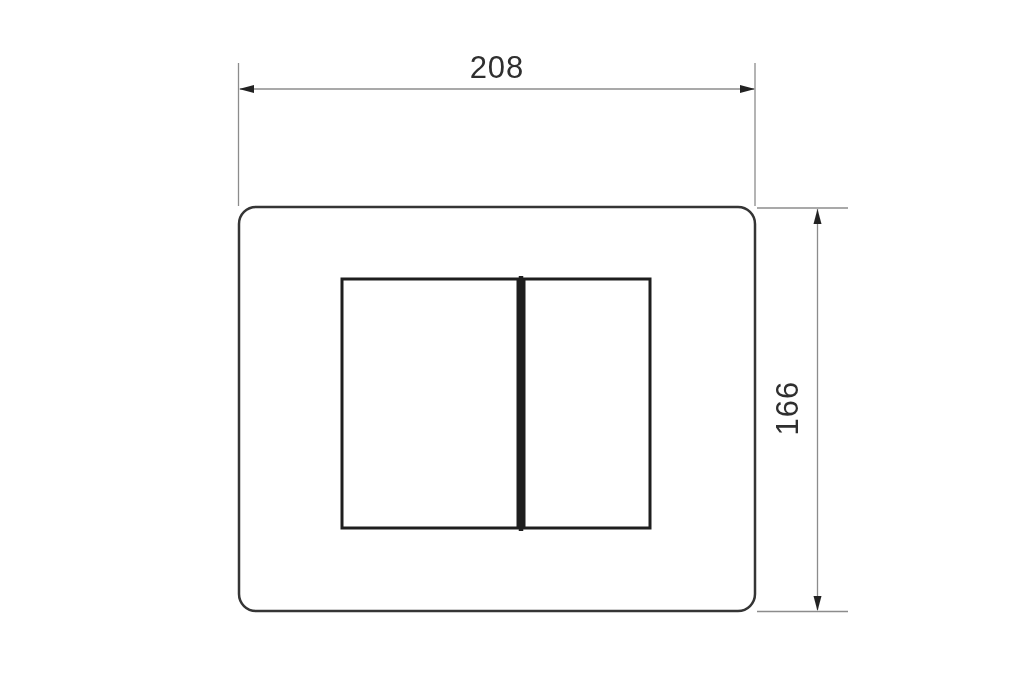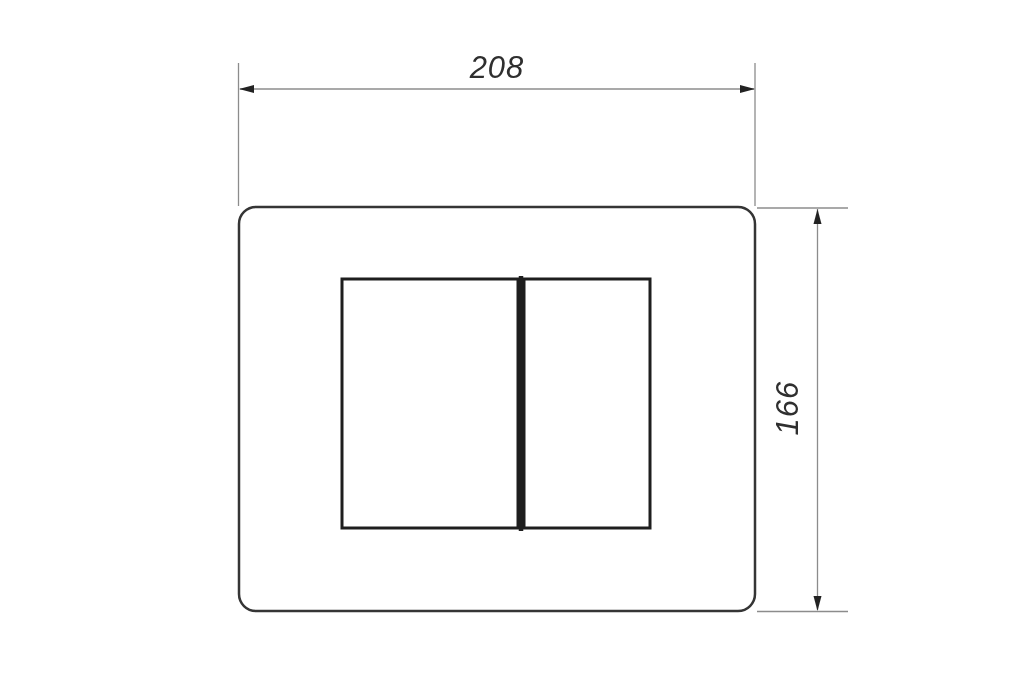--- a/index.html
+++ b/index.html
@@ -7,21 +7,20 @@
     padding: 0;
     background: #ffffff;
   }
   .canvas {
     position: relative;
     width: 856px;
     height: 693px;
     background: var(--bg, #ffffff);
     overflow: hidden;
     font-family: "Liberation Sans", sans-serif;
-    font-style: italic;
   }
   svg { display: block; }
 
   .plate-outline {
     fill: none;
     stroke: var(--ink, #353535);
     stroke-width: 2.5;
   }
   .button-outline {
     fill: none;

